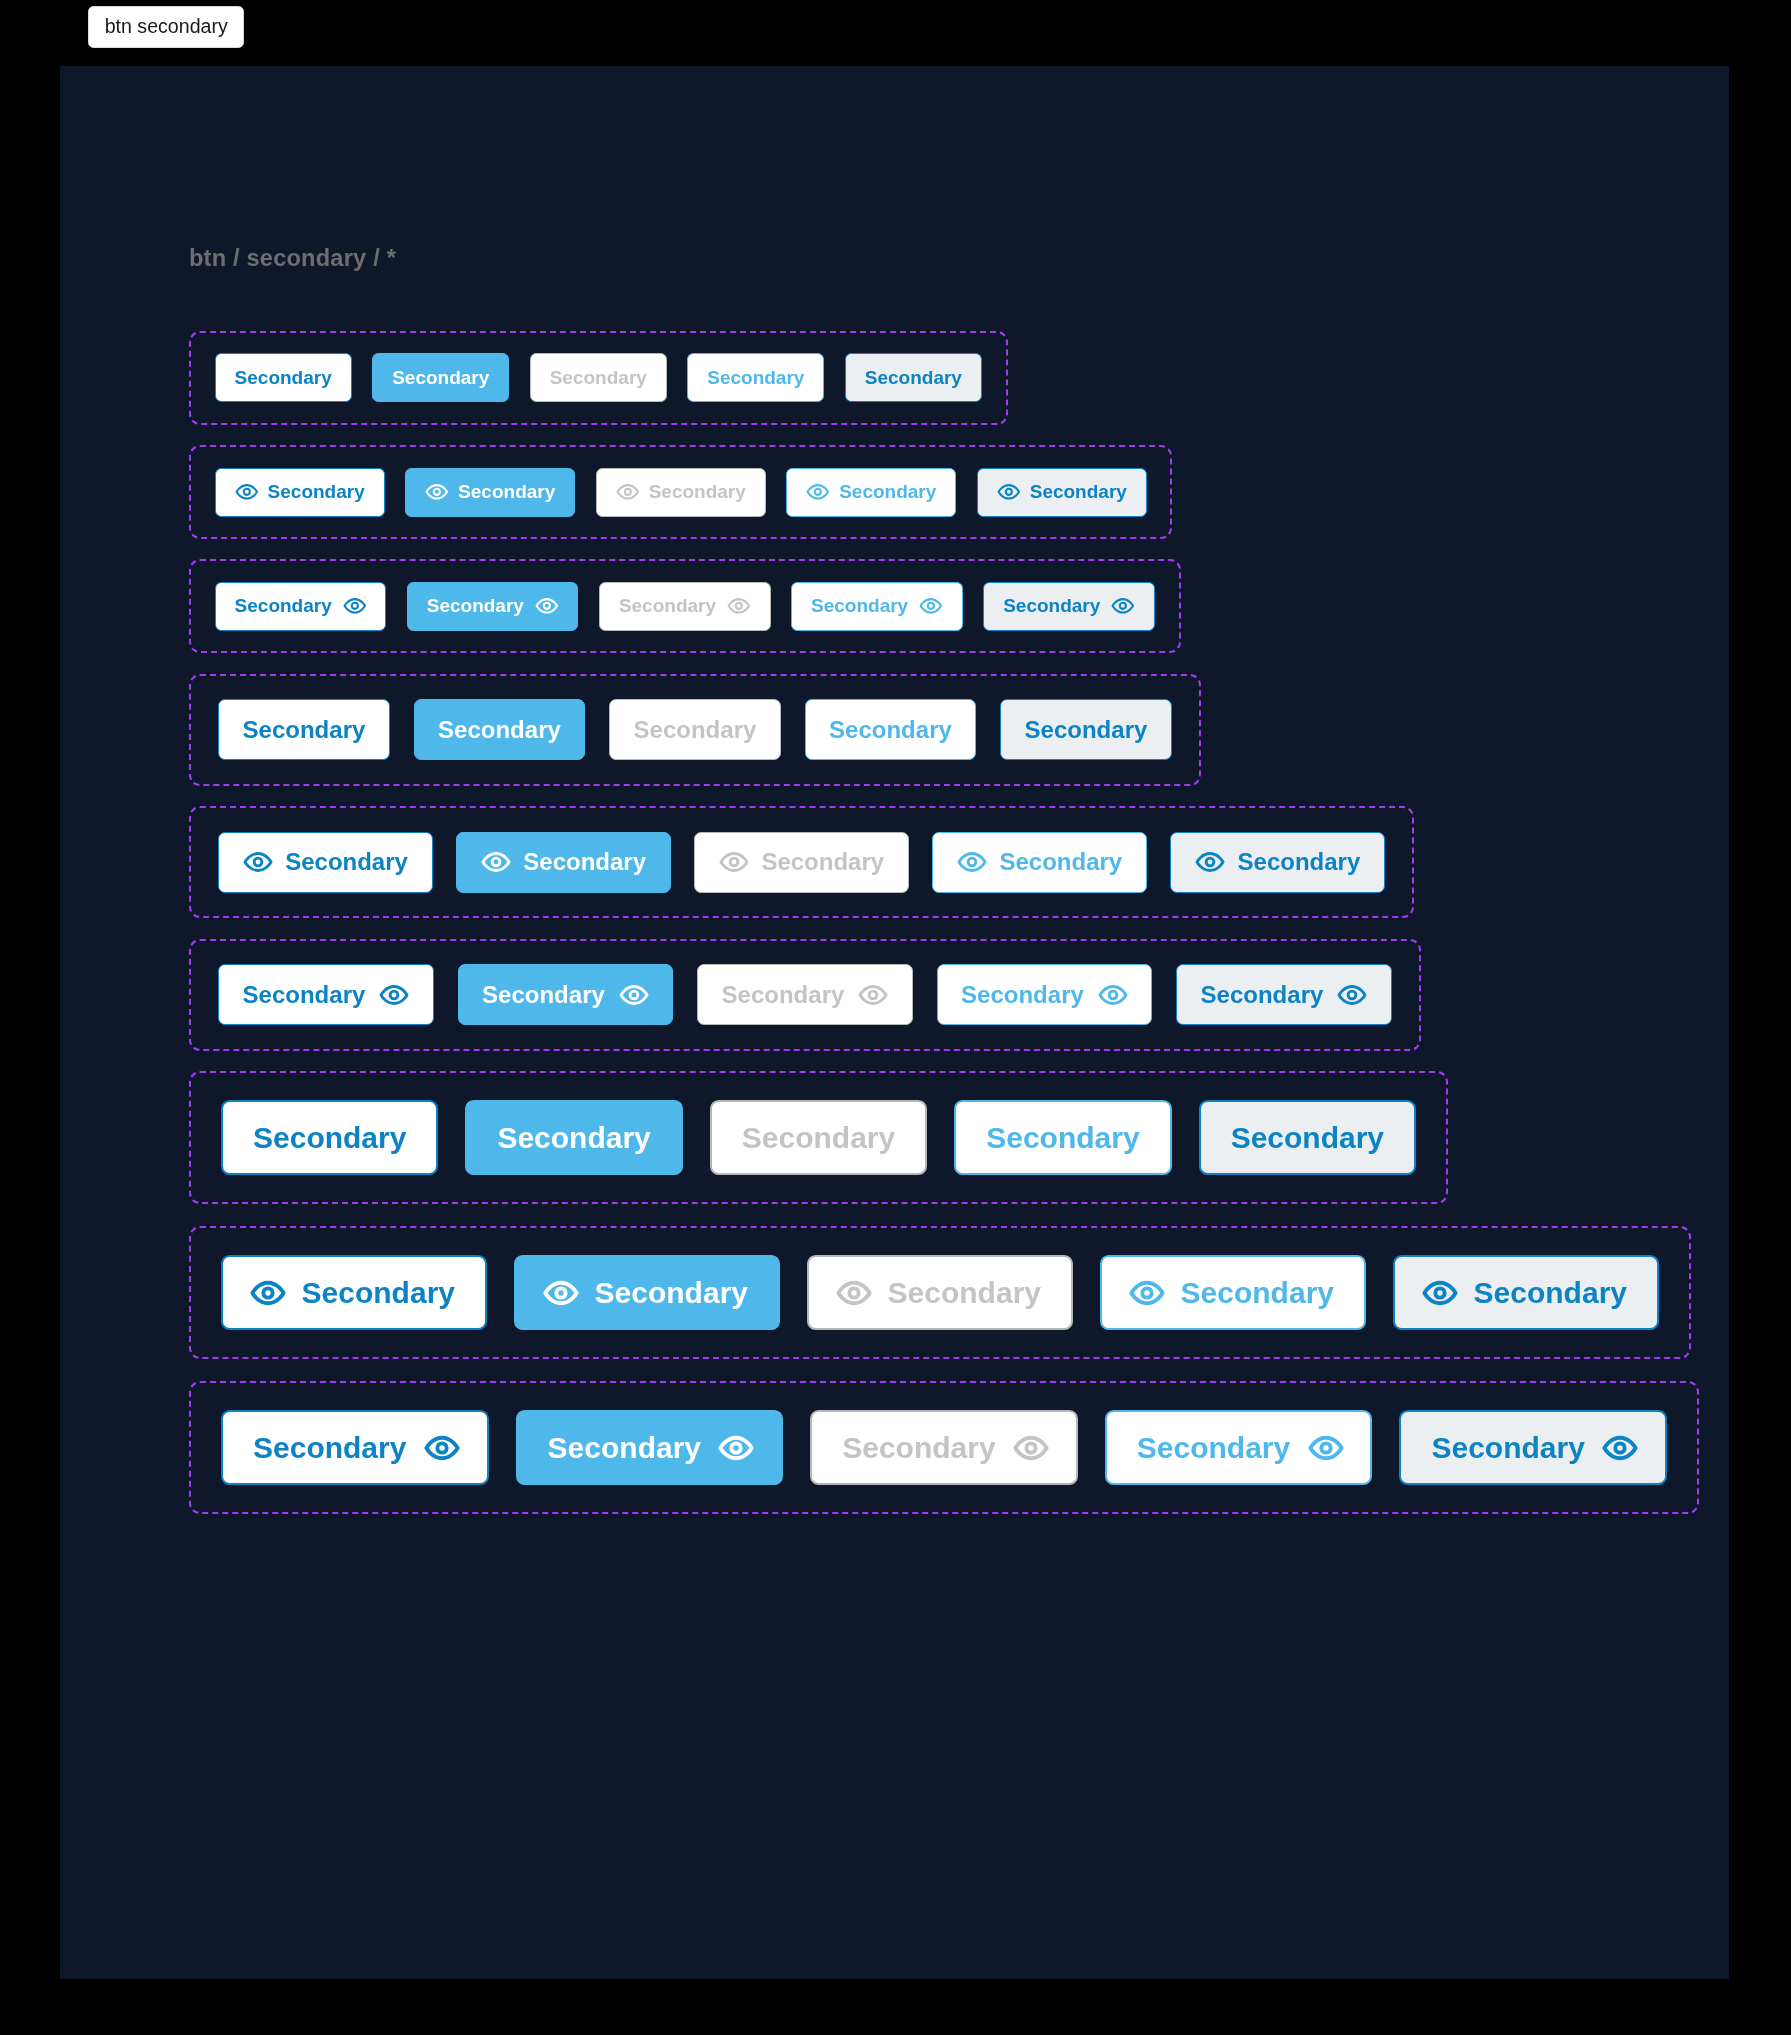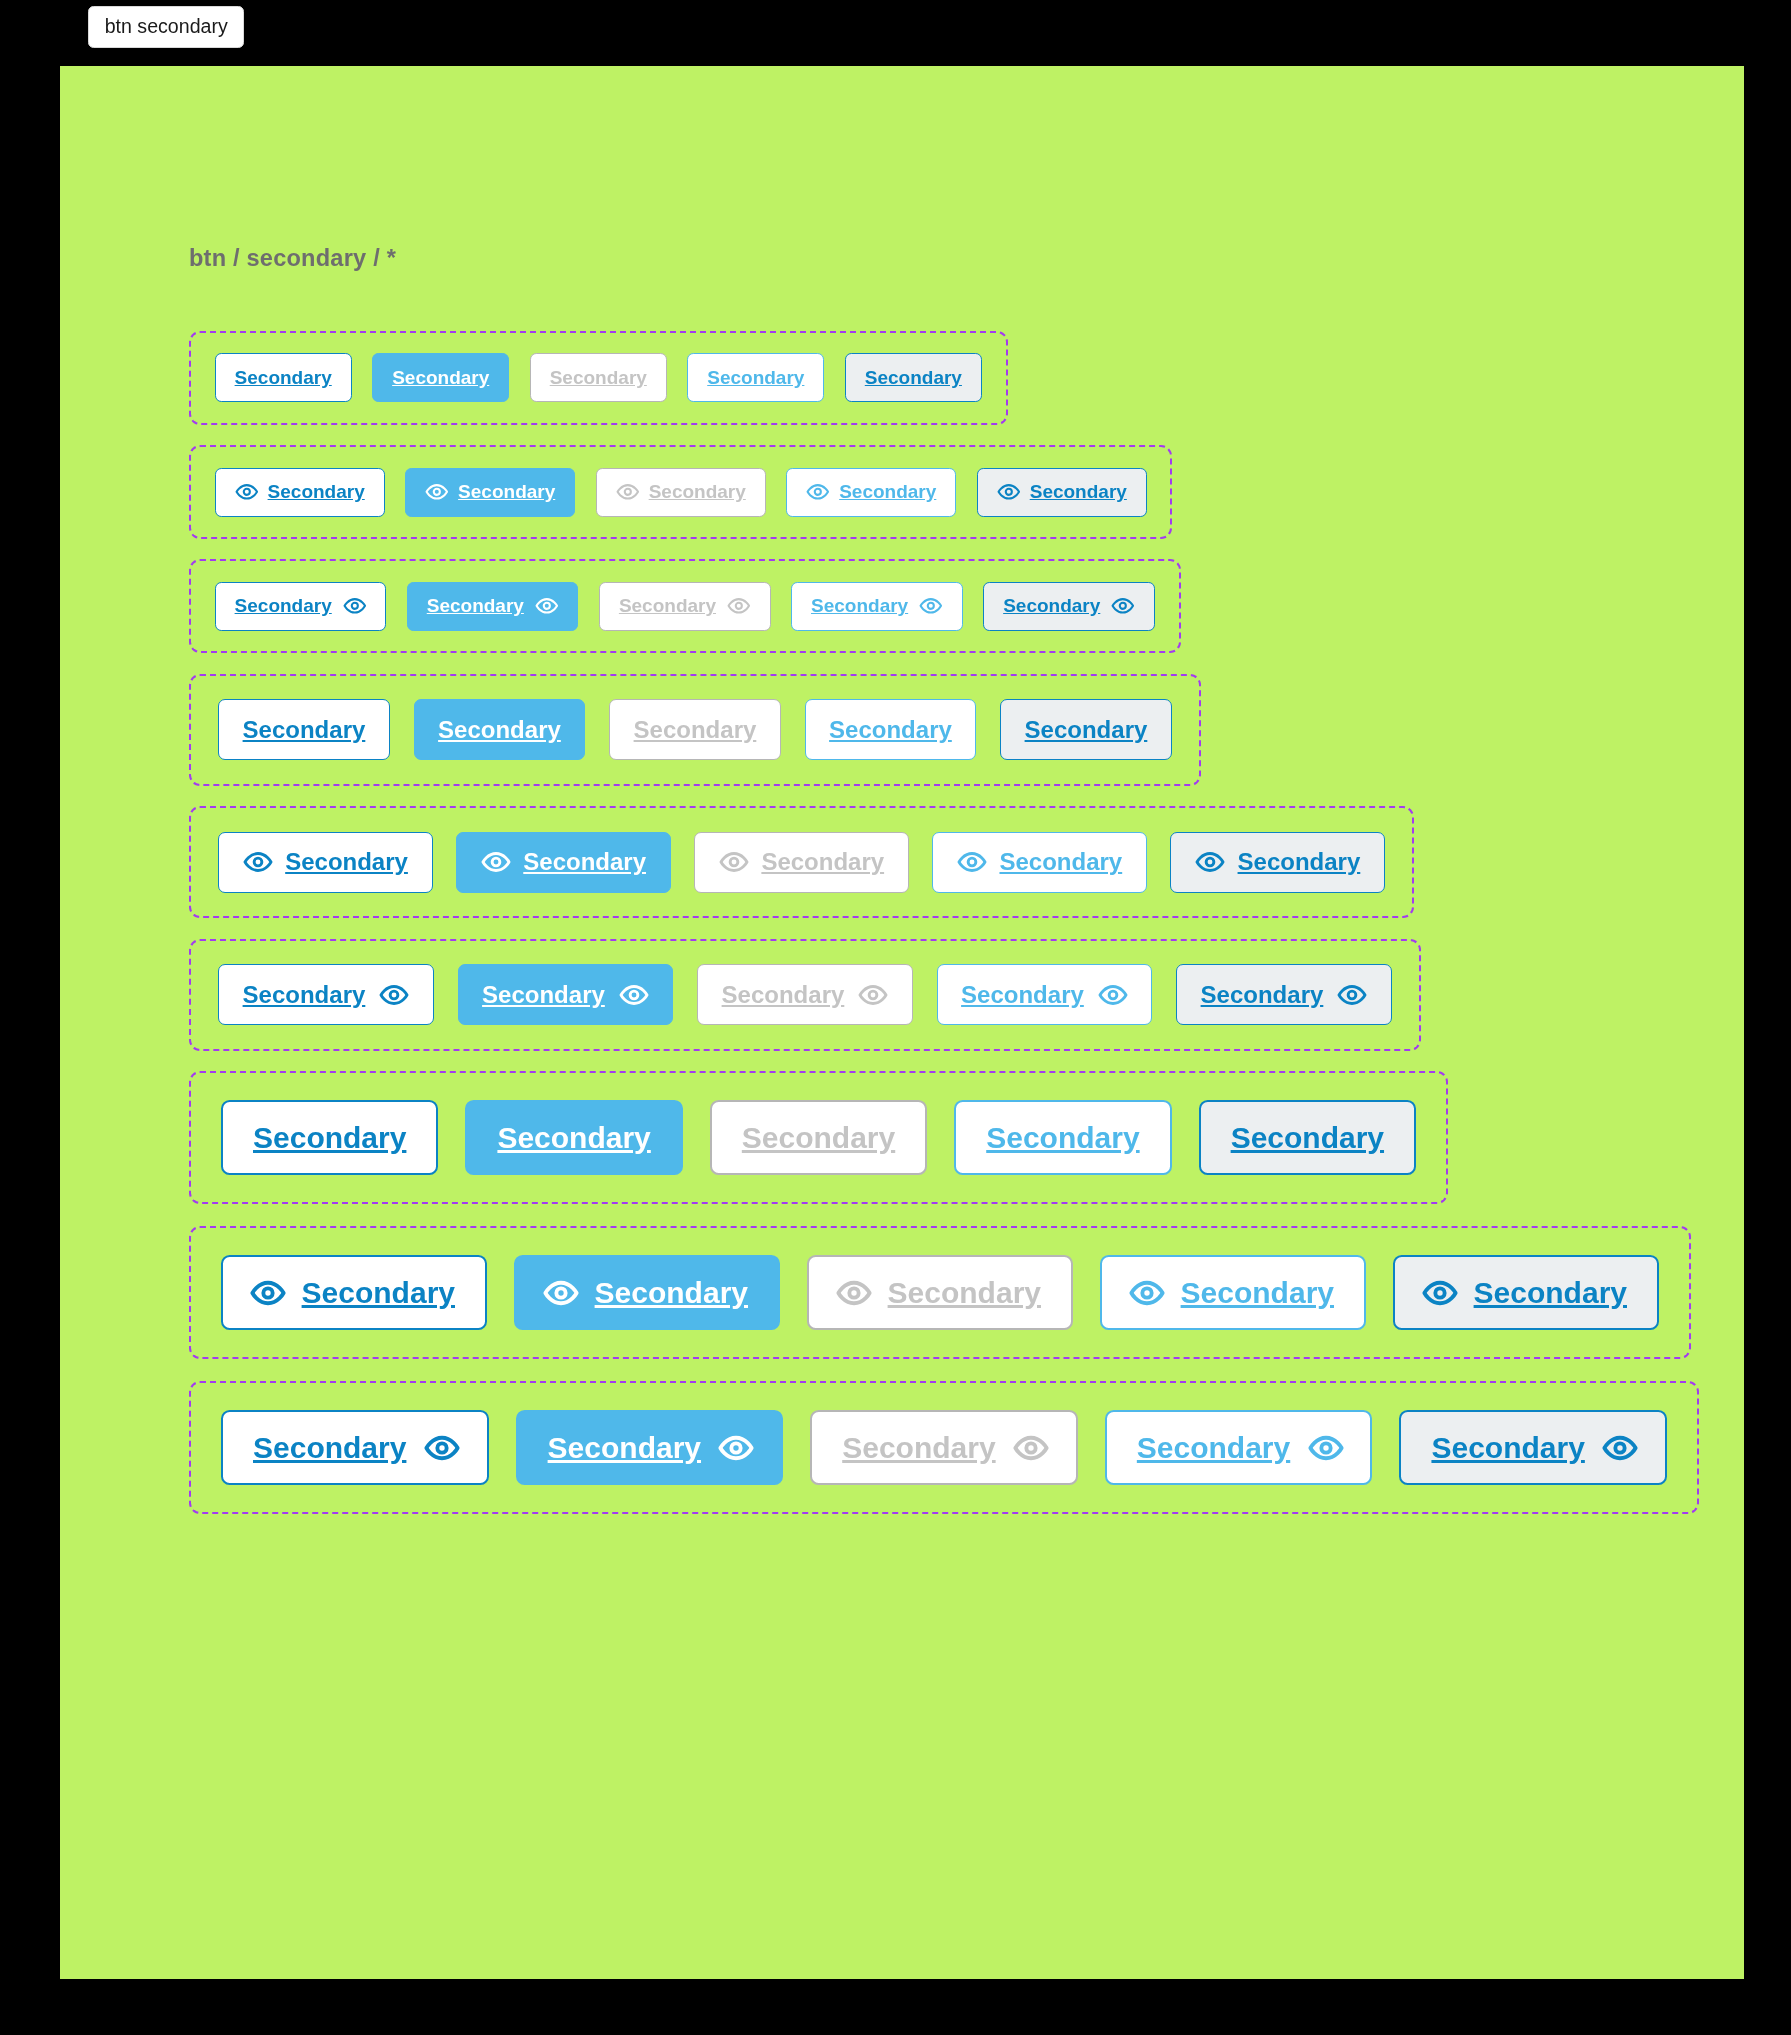--- a/index.html
+++ b/index.html
@@ -35,22 +35,21 @@
     margin-left: 28px;
   }
 
   
   .canvas {
     position: absolute;
     left: 60px;
     top: 66px;
     width: 1669px;
     height: 1913px;
-    background: #bef264;
-    padding-left: 15px;
+    background: #0f172a;
   }
 
   .page-title {
     position: absolute;
     left: 129px;
     top: 179px;
     font-size: 23.6px;
     font-weight: bold;
     color: #6e6e6e;
     letter-spacing: 0.2px;
@@ -88,21 +87,20 @@
     box-sizing: border-box;
     background: #ffffff;
     border-style: solid;
     border-color: #0B83C4;
     color: #0B83C4;
     font-family: "Liberation Sans", sans-serif;
     font-weight: bold;
     white-space: nowrap;
     cursor: pointer;
     user-select: none;
-    text-decoration: underline;
   }
 
   
   .btn.state-default {
     background: #ffffff;
     border-color: #0B83C4;
     color: #0B83C4;
   }
   .btn.state-hover {
     background: #4FB8EA;

